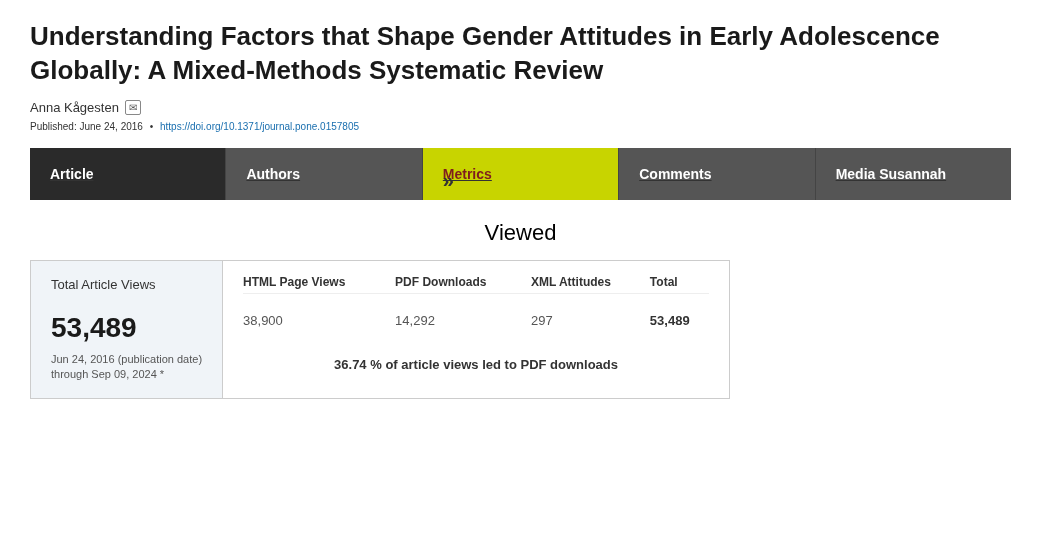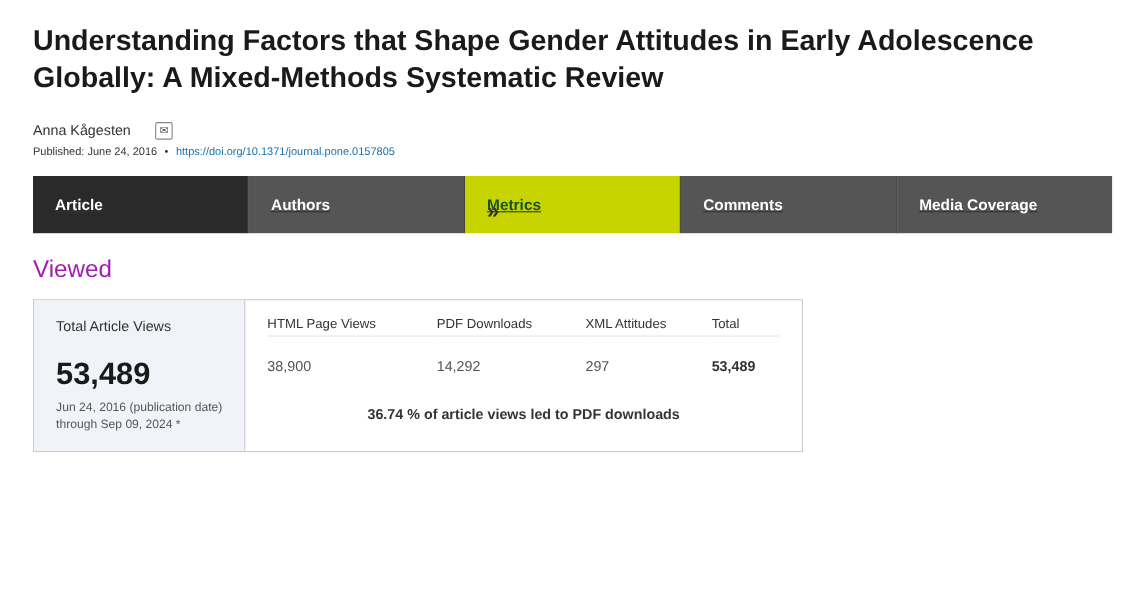--- a/index.html
+++ b/index.html
@@ -10,30 +10,30 @@
       font-size: 14px;
       padding: 20px 30px;
       max-width: 1041px;
     }
 
     .title {
       font-size: 26px;
       font-weight: bold;
       color: #1a1a1a;
       line-height: 1.3;
-      margin-bottom: 23px;
+      margin-bottom: 12px;
     }
 
     .authors-line {
       font-size: 13px;
       color: #333;
       margin-bottom: 6px;
       display: flex;
-      align-items: center;
-      gap: 20px;
+      align-items: flex-end;
+      gap: 4px;
       flex-wrap: wrap;
     }
 
     .email-icon {
       display: inline-block;
       border: 1px solid #888;
       border-radius: 2px;
       font-size: 10px;
       padding: 1px 3px;
       color: #555;
@@ -70,42 +70,43 @@
       border-right: 1px solid #444;
       position: relative;
     }
 
     .tab:first-child {
       background: #2a2a2a;
     }
 
     .tab.active {
       background: #c8d400;
-      color: #14532d;
+      color: #7f1d1d;
     }
 
     .tab.active::after {
       content: '»';
       display: block;
       font-size: 20px;
       color: #333;
       position: absolute;
       bottom: 8px;
       left: 20px;
     }
 
     .tab:last-child {
       border-right: none;
     }
 
     .section-title {
       font-size: 22px;
       font-weight: normal;
-      color: #a21caf;
+      color: #000000;
       margin-bottom: 14px;
+      text-align: center;
     }
 
     .metrics-box {
       border: 1px solid #ccc;
       background: #fff;
       display: flex;
       width: 100%;
       max-width: 700px;
     }
 
@@ -141,21 +142,21 @@
     }
 
     .metrics-table {
       width: 100%;
       border-collapse: collapse;
       margin-bottom: 10px;
     }
 
     .metrics-table th {
       font-size: 12px;
-      font-weight: normal;
+      font-weight: bold;
       color: #333;
       text-align: left;
       padding-bottom: 4px;
       border-bottom: 1px solid #eee;
     }
 
     .metrics-table td {
       font-size: 13px;
       color: #555;
       padding: 19px 0;
@@ -204,21 +205,21 @@
   <div class="tab">
     <span>Authors</span>
   </div>
   <div class="tab active">
     <span>Metrics</span>
   </div>
   <div class="tab">
     <span>Comments</span>
   </div>
   <div class="tab">
-    <span>Media Coverage</span>
+    <span>Media Susannah</span>
   </div>
 </div>
 
 <h2 class="section-title">Viewed</h2>
 
 <div class="metrics-box">
 
   <div class="metrics-left">
     <div class="total-views-label">Total Article Views</div>
     <div class="total-views-number">53,489</div>

